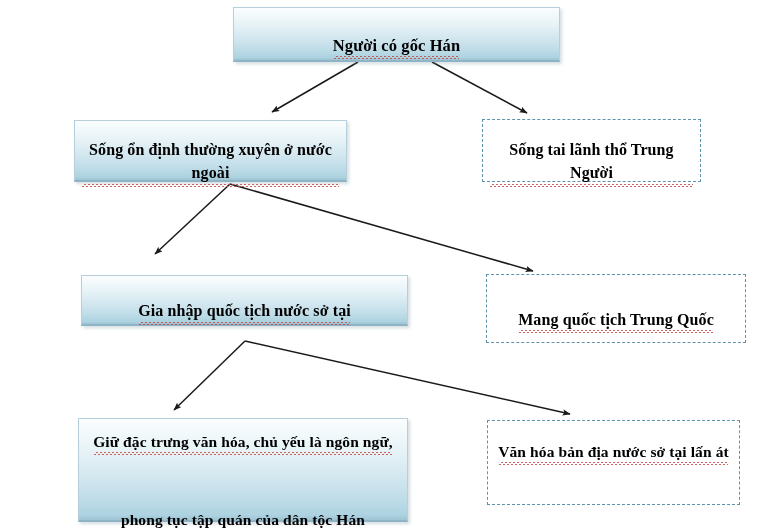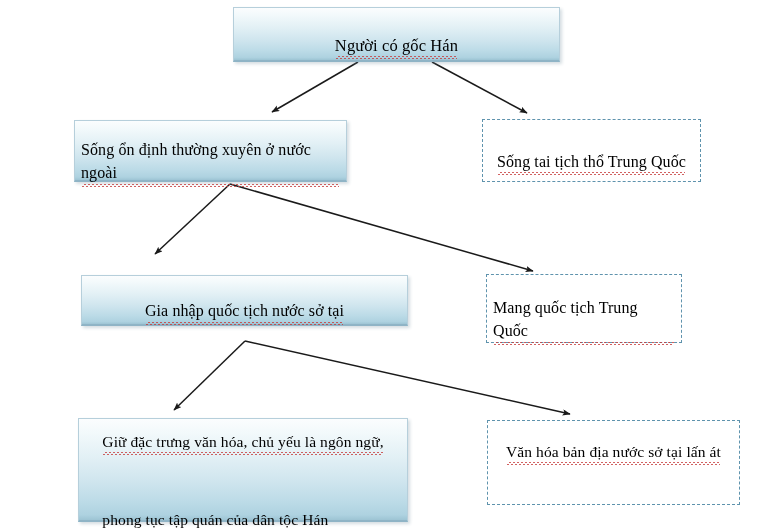--- a/index.html
+++ b/index.html
@@ -26,21 +26,23 @@
     height: 530px;
     pointer-events: none;
     z-index: 1;
   }
   .node {
     position: absolute;
     box-sizing: border-box;
     display: flex;
     align-items: center;
     justify-content: center;
+    text-align: center;
     z-index: 2;
+    font-weight: bold;
   }
   .node-solid {
     background: linear-gradient(to bottom,
         #fbfdfe 0%,
         #f2f9fb 14%,
         #e2f0f5 38%,
         #cfe5ee 62%,
         #bcdbe7 82%,
         #aed2e0 95%,
         #9dc4d4 100%);
@@ -113,31 +115,31 @@
   </div>
 
   <div class="node node-solid" style="left: 74px; top: 120px; width: 273px; height: 62px;">
     <span class="node-label sz-17">
       <span class="squiggle-wrap">Sống ổn định thường xuyên ở nước ngoài</span>
     </span>
   </div>
 
   <div class="node node-dashed" style="left: 482px; top: 119px; width: 219px; height: 63px;">
     <span class="node-label sz-17">
-      <span class="squiggle-wrap">Sống tai tịch thổ Trung Quốc</span>
+      <span class="squiggle-wrap">Sống tai lãnh thổ Trung Người</span>
     </span>
   </div>
 
   <div class="node node-solid" style="left: 81px; top: 275px; width: 327px; height: 51px;">
     <span class="node-label sz-17">
       <span class="squiggle-wrap">Gia nhập quốc tịch nước sở tại</span>
     </span>
   </div>
 
-  <div class="node node-dashed" style="left: 486px; top: 274px; width: 196px; height: 69px;">
+  <div class="node node-dashed" style="left: 486px; top: 274px; width: 260px; height: 69px;">
     <span class="node-label sz-17">
       <span class="squiggle-wrap">Mang quốc tịch Trung Quốc</span>
     </span>
   </div>
 
   <div class="node node-solid" style="left: 78px; top: 418px; width: 330px; height: 104px;">
     <span class="node-label sz-16">
       <span class="squiggle-wrap">Giữ đặc trưng văn hóa, chủ yếu là ngôn ngữ,</span>
       <br>
       <span class="squiggle-wrap line2">phong tục tập quán của dân tộc Hán</span>

